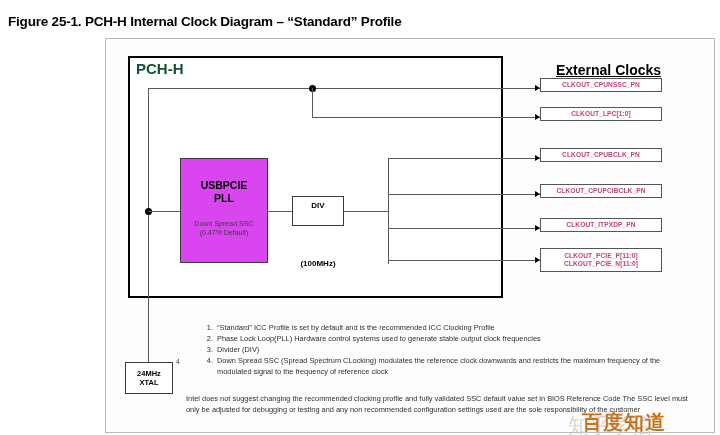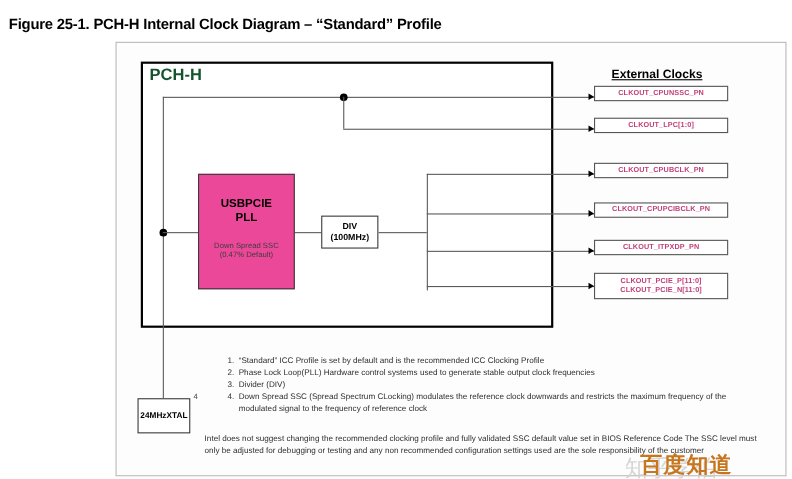--- a/index.html
+++ b/index.html
@@ -51,21 +51,21 @@
     width:0;height:0;
     border-top:3.5px solid transparent;
     border-bottom:3.5px solid transparent;
     border-left:5px solid #000;
   }
   
   #pll-block{
     position:absolute;left:180px;top:158px;
     width:88px;height:105px;
     border:1px solid #3a3a3a;
-    background:#ec4899;
+    background:#d946ef;
     box-sizing:border-box;
     display:flex;flex-direction:column;
     align-items:center;justify-content:flex-start;
     padding-top:20px;
   }
   #pll-block .pll-title{
     font-size:10.5px;font-weight:bold;color:#000;
     text-align:center;line-height:13px;
   }
   #pll-block .pll-sub{
@@ -75,39 +75,39 @@
   }
   
   #div-block{
     position:absolute;left:292px;top:196px;
     width:52px;height:30px;
     border:1px solid #3a3a3a;
     background:#fff;box-sizing:border-box;
     display:flex;flex-direction:column;
     align-items:center;justify-content:center;
   }
-  #div-block .div-t{font-size:8px;font-weight:bold;color:#000;line-height:10px;}
+  #div-block .div-t{font-size:8px;font-weight:bold;color:#000;line-height:10px;margin-top:48px;}
   
   #xtal-block{
     position:absolute;left:125px;top:362px;
     width:48px;height:32px;
     border:1px solid #3a3a3a;background:#fff;
     box-sizing:border-box;
-    display:flex;
+    display:flex;flex-direction:column;
     align-items:center;justify-content:center;
   }
   #xtal-block .xt{font-size:7.5px;font-weight:bold;color:#000;line-height:9.5px;}
   #xtal-sup{
     position:absolute;left:176px;top:358px;
     font-size:7px;color:#444;
   }
   
   #external-clocks-title{
     position:absolute;left:556px;top:62px;
-    font-size:11px;font-weight:bold;color:#000;
+    font-size:14px;font-weight:bold;color:#000;
     text-decoration:underline;
     white-space:nowrap;
   }
   
   .clk-box{
     position:absolute;
     border:1px solid #555;
     background:#ffffff;
     box-sizing:border-box;
     display:flex;flex-direction:column;

